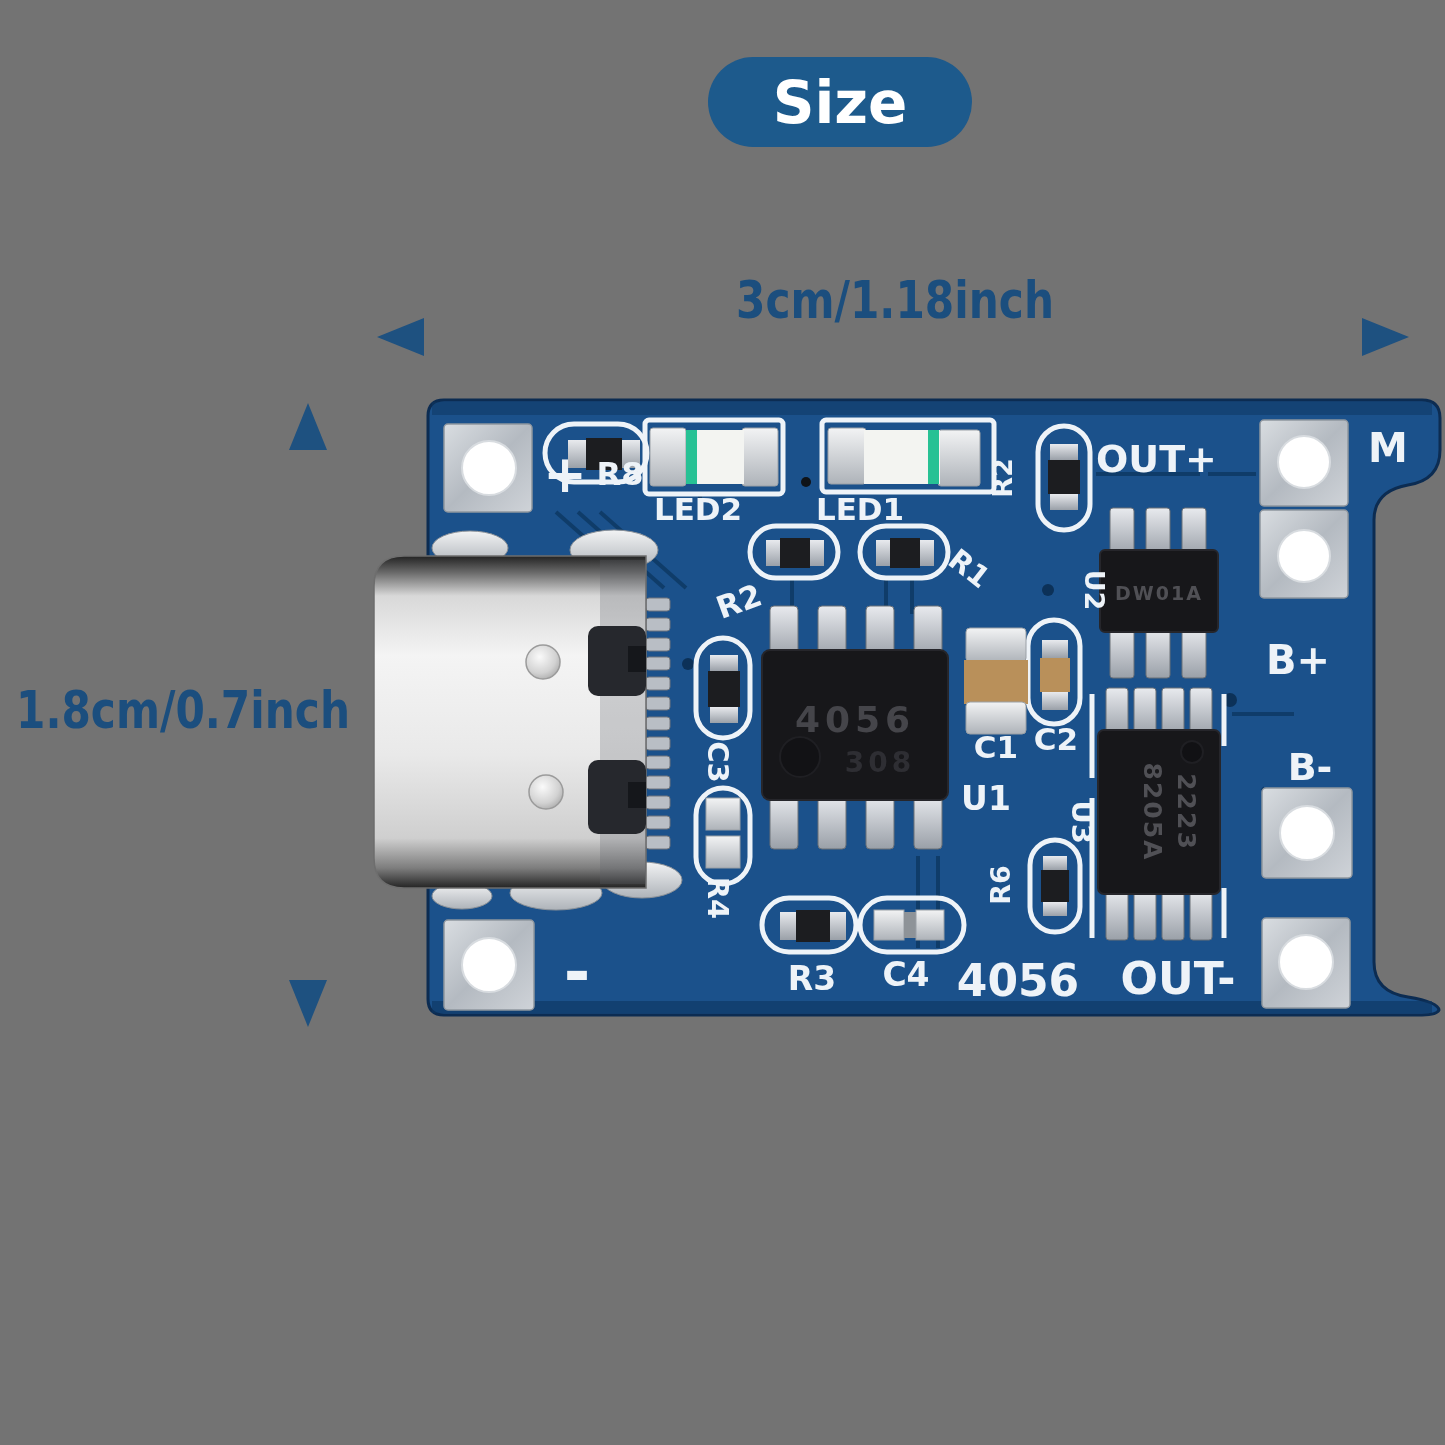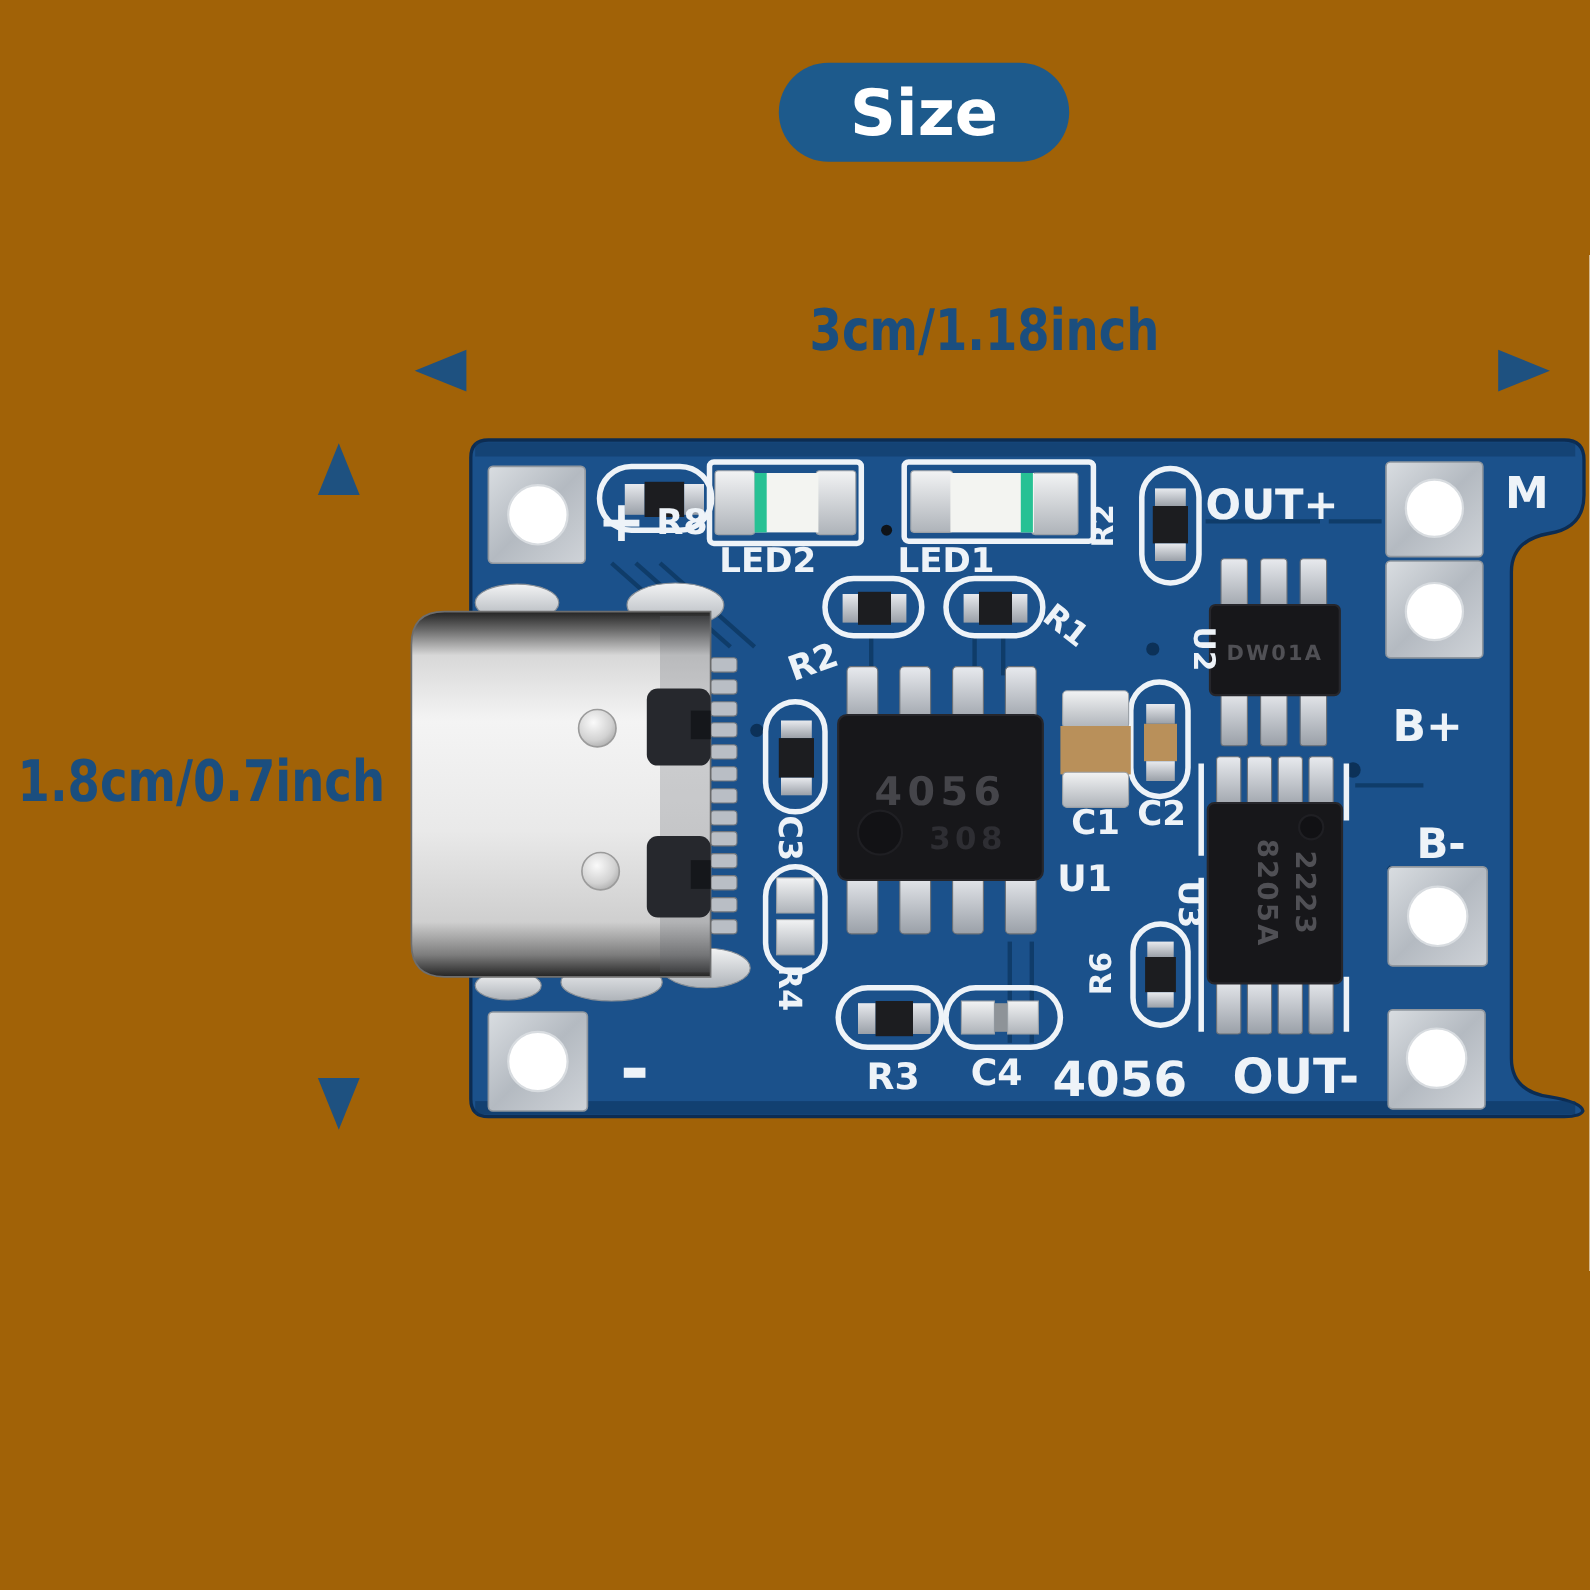--- a/index.html
+++ b/index.html
@@ -1,16 +1,16 @@
 <!DOCTYPE html>
 <html><head>
 <meta charset="utf-8">
 <style>
   html,body{margin:0;padding:0;background:#ffffff;}
-  .canvas{position:relative;width:1445px;height:1445px;background:#a16207;overflow:hidden;}
+  .canvas{position:relative;width:1445px;height:1445px;background:#737373;overflow:hidden;}
   svg{position:absolute;left:0;top:0;}
   svg text{font-family:"DejaVu Sans","Liberation Sans",sans-serif;font-weight:bold;}
 </style>
 </head>
 <body>
 
 <div class="canvas">
 <svg width="1445" height="1445" viewBox="0 0 1445 1445">
   <defs>
     <linearGradient id="hArrowGrad" x1="0" y1="0" x2="1" y2="0">

